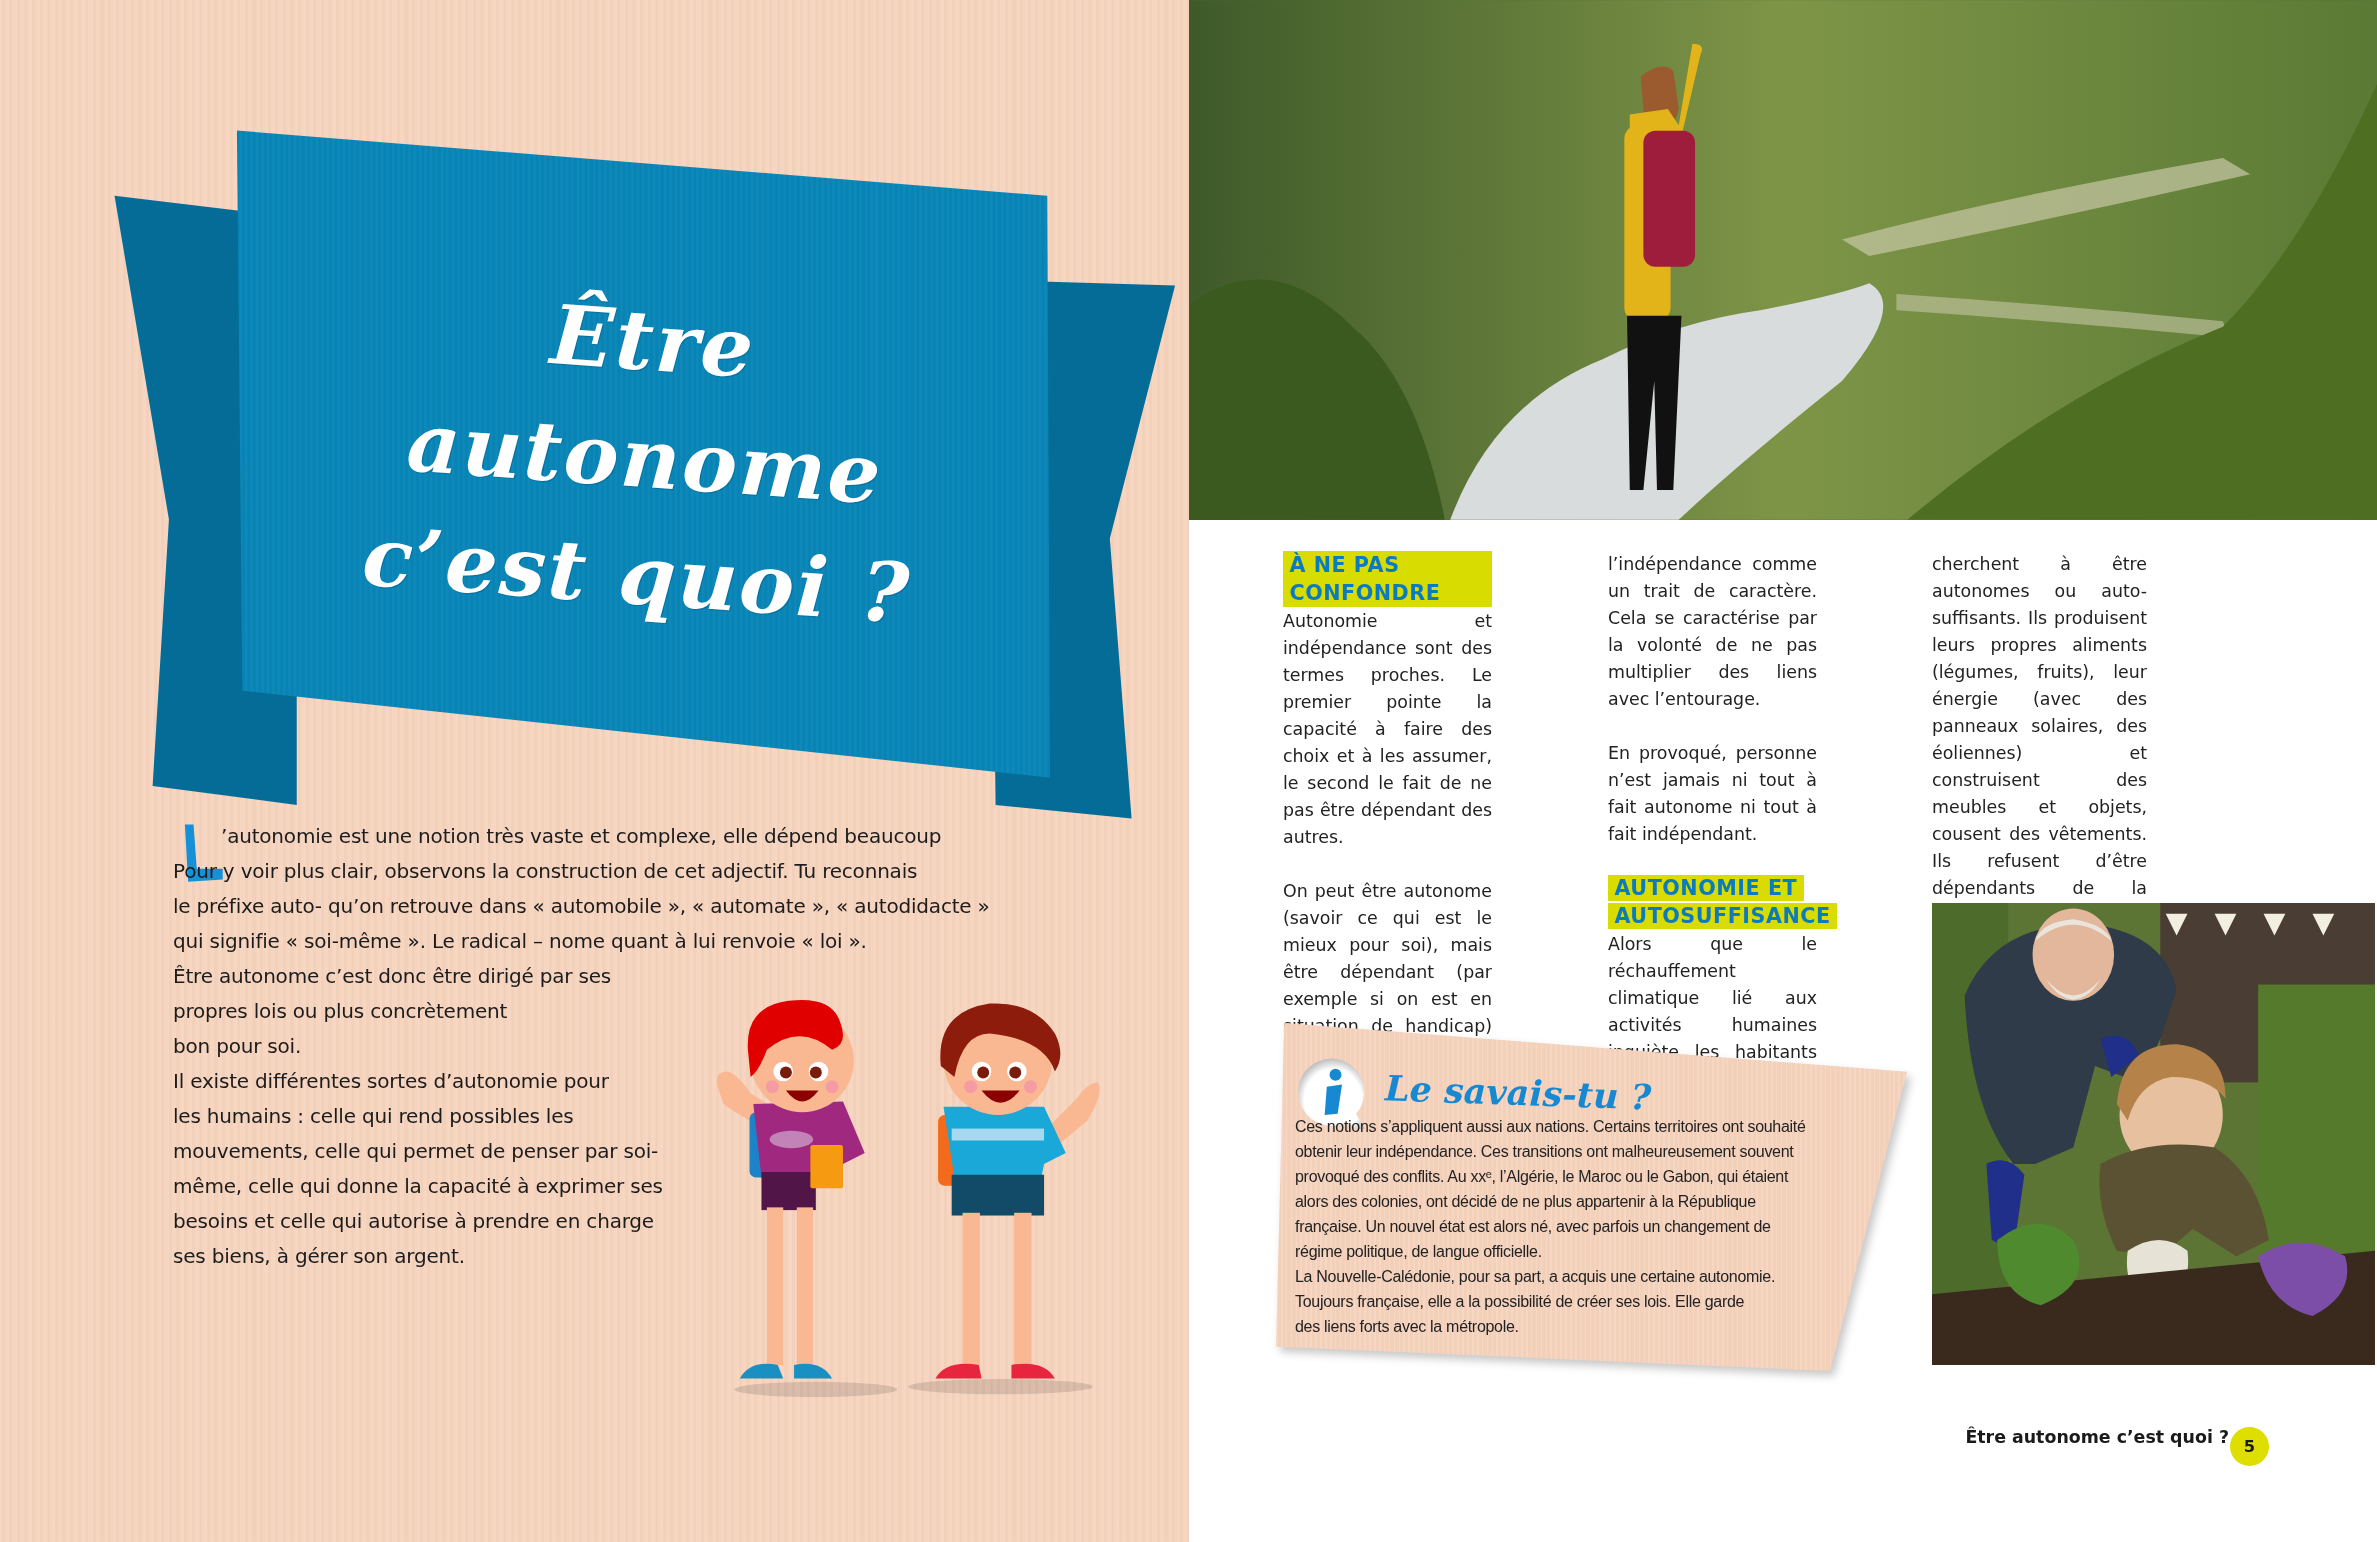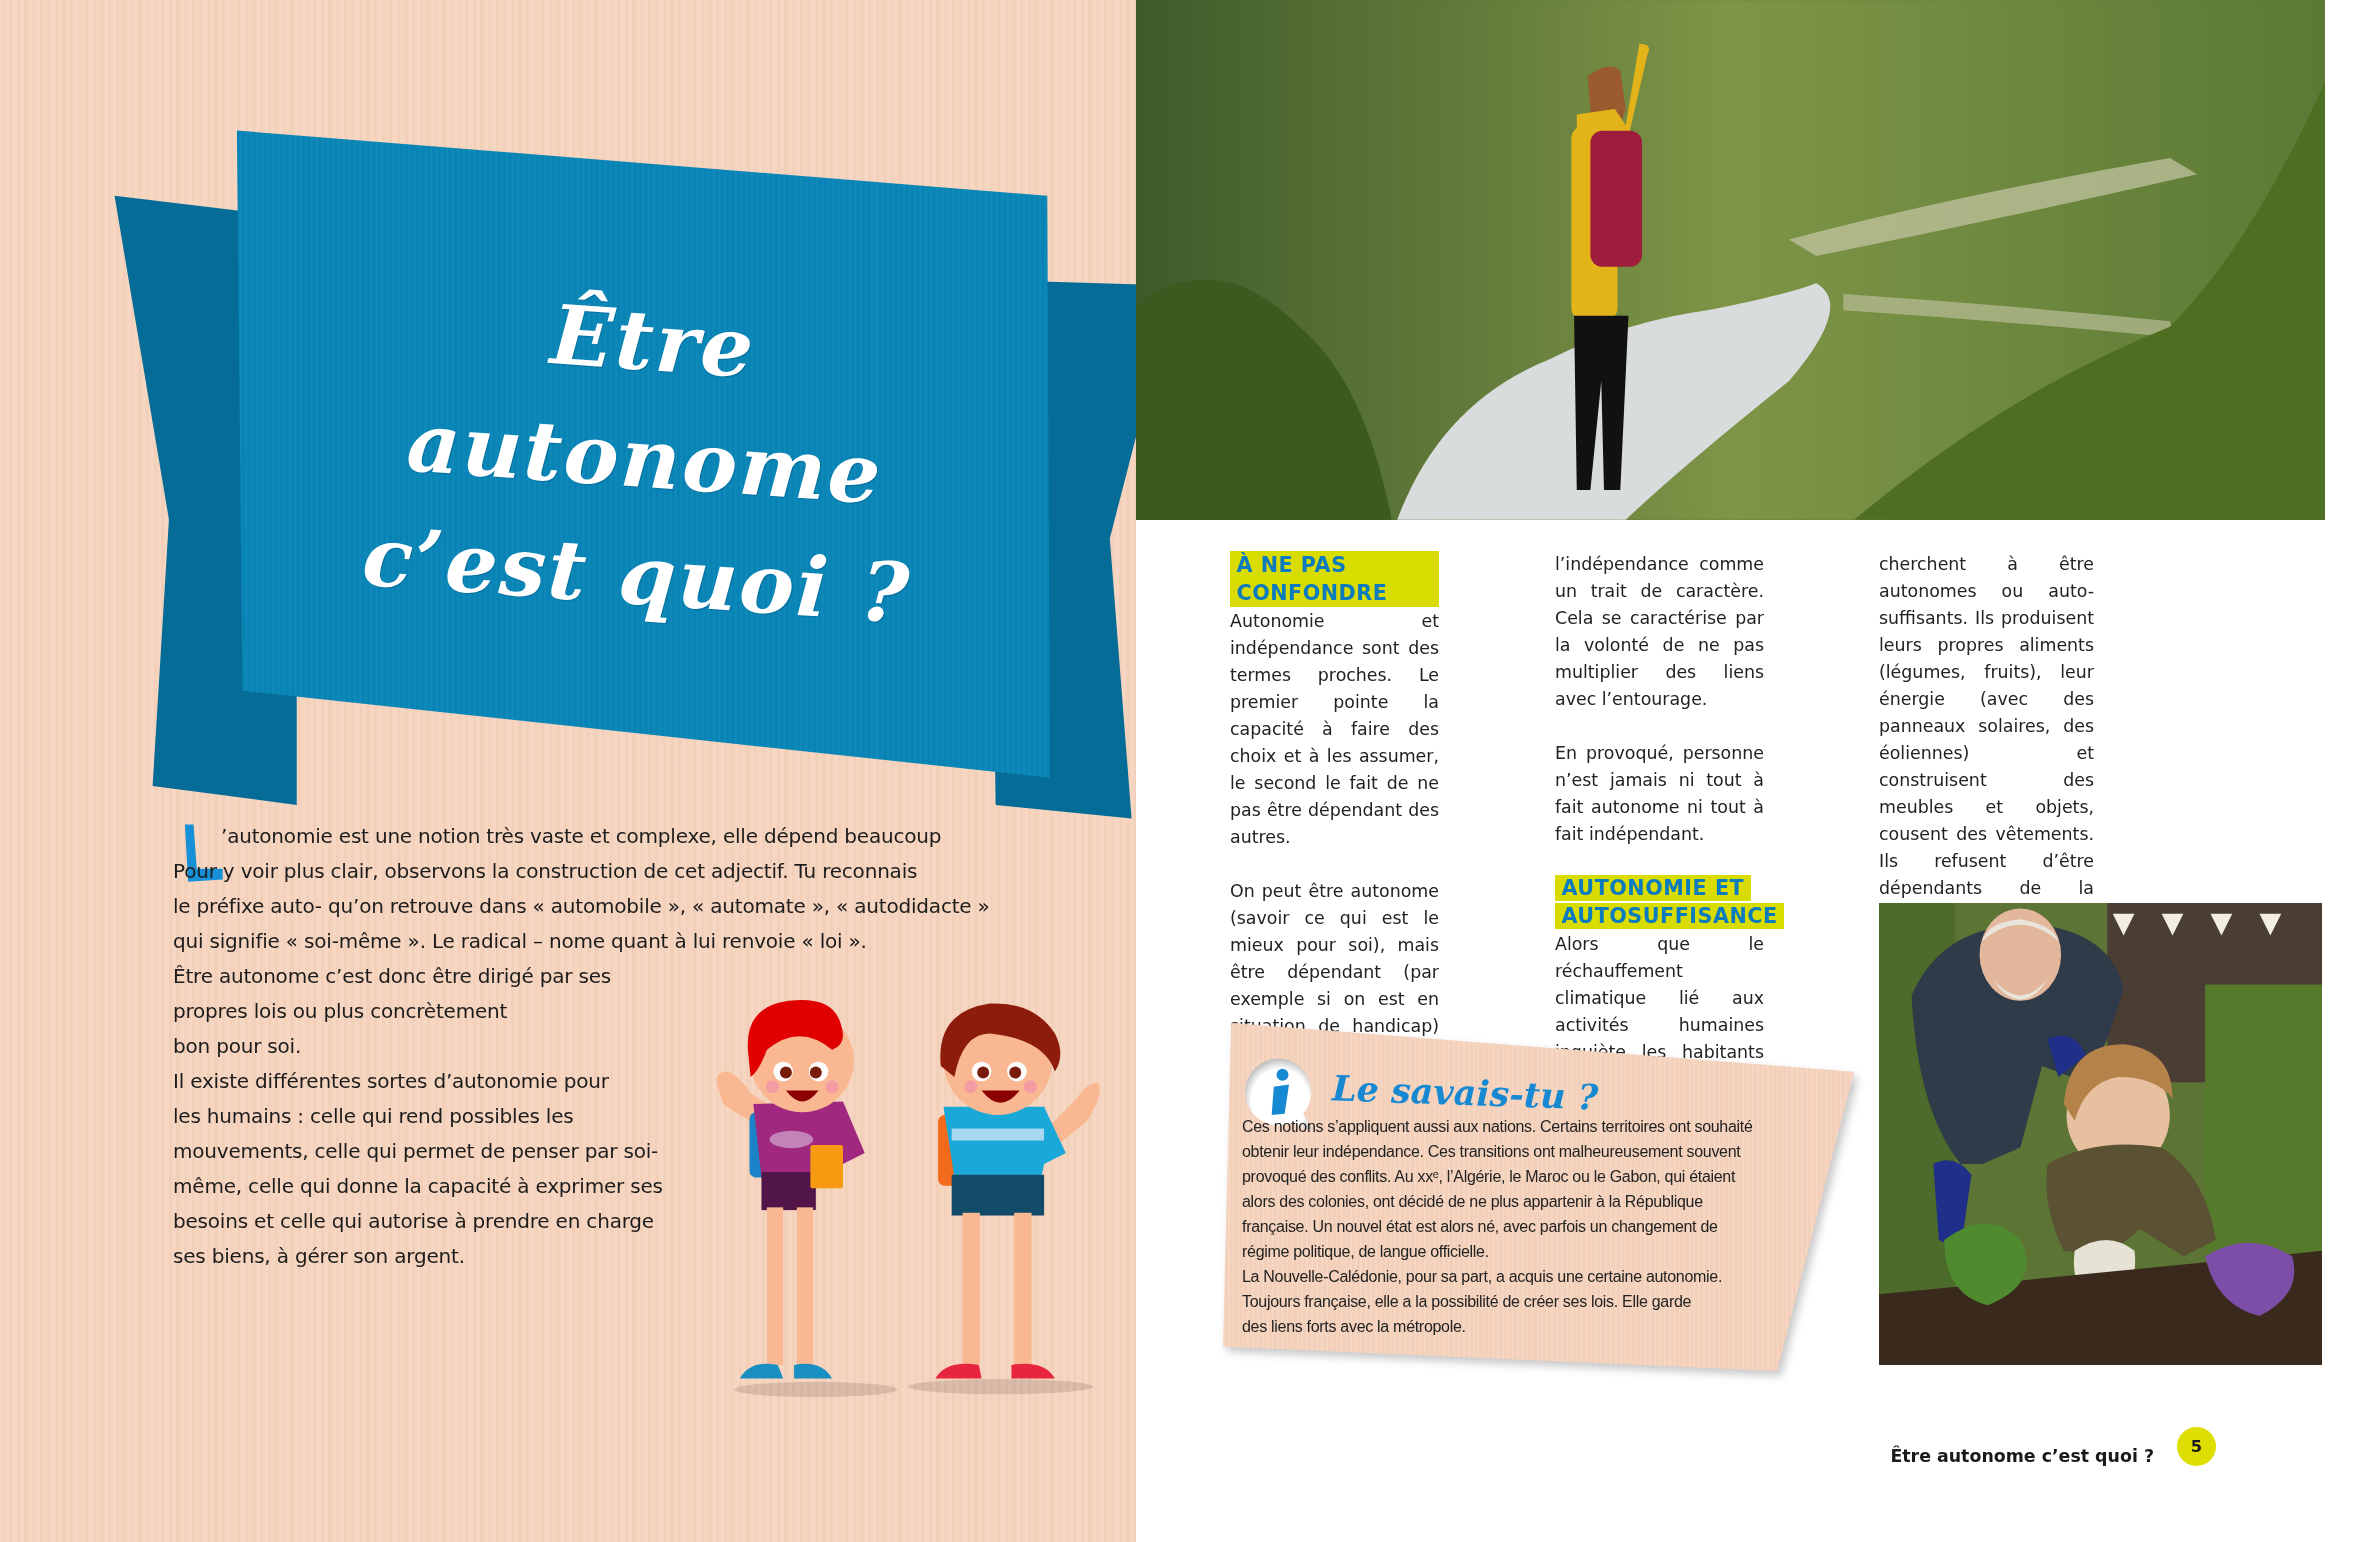--- a/index.html
+++ b/index.html
@@ -34,21 +34,21 @@
   .intro .line { display: block; white-space: nowrap; }
   .dropcap {
     position: absolute; left: 173px; top: 819px; width: 54px; height: 65px;
   }
   .intro .first { padding-left: 48px; }
 
   
   .kids { position: absolute; left: 707px; top: 990px; width: 435px; height: 413px; }
 
   
-  .right-page { position: absolute; left: 1136px; top: 0; width: 1189px; height: 1542px; background: #ffffff; }
+  .right-page { position: absolute; left: 1189px; top: 0; width: 1189px; height: 1542px; background: #ffffff; }
   .hero-photo {
     position: absolute; left: 0; top: 0; width: 1189px; height: 520px; overflow: hidden;
     background: linear-gradient(180deg, #4f6b34 0%, #6e8a45 30%, #8ca25a 55%, #5f7d39 80%, #4a6428 100%);
   }
   .hero-photo svg { position: absolute; left: 0; top: 0; }
 
   .col { position: absolute; top: 551px; width: 209px; font-family: "DejaVu Sans", sans-serif;
     font-size: 17.4px; line-height: 27px; color: #222; text-align: justify; }
   .col p { margin-bottom: 27px; }
   .col p:last-child { margin-bottom: 0; }
@@ -88,21 +88,21 @@
     color: #222; letter-spacing: -0.3px;
   }
   .info-text .line { display: block; white-space: nowrap; }
 
   .garden-photo {
     position: absolute; left: 743px; top: 903px; width: 443px; height: 462px; overflow: hidden;
     background: linear-gradient(160deg, #3e4a2a 0%, #5f7a33 35%, #7f9b46 60%, #4e5c2c 100%);
   }
   .garden-photo svg { position: absolute; left: 0; top: 0; }
 
-  .footer { position: absolute; right: 109px; bottom: 76px; display: flex; align-items: flex-end; gap: 23px; }
+  .footer { position: absolute; right: 109px; bottom: 76px; display: flex; align-items: flex-start; gap: 1px; }
   .footer-title { font-family: "DejaVu Sans", sans-serif; font-weight: bold; font-size: 17.4px; color: #1a1a1a; }
   .page-num {
     width: 39px; height: 39px; border-radius: 50%; background: #dede00;
     display: flex; align-items: center; justify-content: center;
     font-family: "DejaVu Sans", sans-serif; font-weight: bold; font-size: 16.3px; color: #1a1a1a;
   }
 </style>
 </head>
 <body>
 

